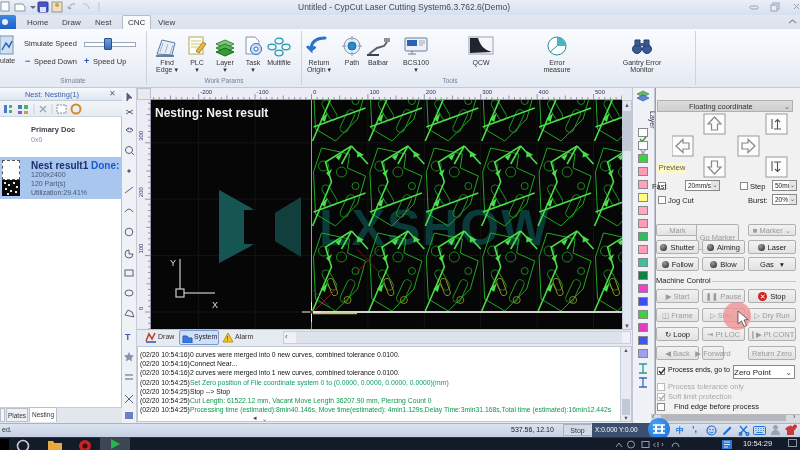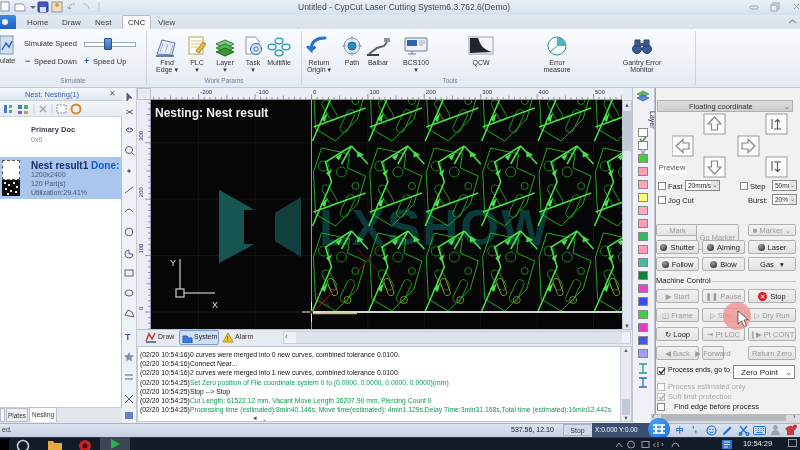--- a/index.html
+++ b/index.html
@@ -577,23 +577,23 @@
   <path d="M42.5 4 l6.5 7 h-3.5 v6 h-6 v-6 h-3.5 z"></path>
   <path d="M4 33 l7 -6.5 v3.5 h6 v6 h-6 v3.5 z"></path>
   <path d="M83 33 l-7 -6.5 v3.5 h-6 v6 h6 v3.5 z"></path>
   <path d="M42.5 61 l6.5 -7 h-3.5 v-6 h-6 v6 h-3.5 z"></path>
  </g>
  <g stroke="#555" fill="none" stroke-width="1.1">
   <path d="M102 16 h7 M105.5 16 v-9 M103 9 l2.5 -2.5 l2.5 2.5 M100 6 v10"></path>
   <path d="M102 49 h7 M105.5 49 v9 M103 56 l2.5 2.5 l2.5 -2.5 M100 48 v10"></path>
  </g>
 </svg>
-<div class="ab" style="left:658px;top:163px;width:28px;height:11px;background:#ffffff;font-size:7.5px;color:#555;text-align:center;line-height:10px;">Preview</div>
+<div class="ab" style="left:658px;top:163px;width:28px;height:11px;background:#fef9c3;font-size:7.5px;color:#555;text-align:center;line-height:10px;">Preview</div>
 <div class="cb" style="left:658px;top:182px;"></div>
-<div class="ab" style="left:668px;top:182px;font-size:7.5px;color:#222;">Fast</div>
+<div class="ab" style="left:652px;top:182px;font-size:7.5px;color:#222;">Fast</div>
 <div class="ab" style="left:685px;top:180px;width:35px;height:11px;background:#fff;border:1px solid #888;box-sizing:border-box;font-size:6.5px;color:#222;line-height:10px;padding-left:2px;">20mm/s<span style="position:absolute;right:0;top:0;bottom:0;width:8px;background:#e4e4e4;color:#555;text-align:center;line-height:8px;">⌄</span></div>
 <div class="cb" style="left:740px;top:182px;"></div>
 <div class="ab" style="left:750px;top:182px;font-size:7.5px;color:#222;">Step</div>
 <div class="ab" style="left:772px;top:180px;width:25px;height:11px;background:#fff;border:1px solid #888;box-sizing:border-box;font-size:6.5px;color:#222;line-height:10px;padding-left:2px;">50mm<span style="position:absolute;right:0;top:0;bottom:0;width:7px;background:#e4e4e4;color:#555;text-align:center;line-height:8px;">⌄</span></div>
 <div class="cb" style="left:658px;top:196px;"></div>
 <div class="ab" style="left:668px;top:196px;font-size:7.5px;color:#222;">Jog Cut</div>
 <div class="ab" style="left:748px;top:196px;font-size:7.5px;color:#222;">Burst:</div>
 <div class="ab" style="left:772px;top:194px;width:25px;height:11px;background:#fff;border:1px solid #888;box-sizing:border-box;font-size:6.5px;color:#222;line-height:10px;padding-left:2px;">20%<span style="position:absolute;right:0;top:0;bottom:0;width:7px;background:#e4e4e4;color:#555;text-align:center;line-height:8px;">⌄</span></div>
 
 <div class="btn" style="left:656px;top:224px;width:43px;height:12px;">Mark</div>
@@ -623,23 +623,23 @@
 
 <div class="ab" style="left:723px;top:302px;width:28px;height:28px;border-radius:50%;background:rgba(240,148,148,0.8);"></div>
 <svg class="ab" style="left:736px;top:310px" width="14" height="18">
       <path d="M2 1 L2 14 L5.5 11 L8 16.5 L10.5 15.5 L8 10 L12 9.5 Z" fill="#fff" stroke="#444" stroke-width="0.8"></path>
     </svg>
 
 <div class="cb" style="left:657px;top:367px;"><svg width="8" height="7">
         <path d="M1 3 l2 2.5 L7 0.5" stroke="#222" fill="none" stroke-width="1.3"></path>
       </svg></div>
 <div class="ab" style="left:668px;top:366px;font-size:7px;color:#111;">Process ends, go to</div>
-<div class="ab" style="left:733px;top:365px;width:62px;height:14px;background:#fff;border:1px solid #888;box-sizing:border-box;font-size:8px;color:#222;line-height:13px;padding-left:7px;">Zero Point<span style="float:right;color:#555;margin-right:2px;">⌄</span></div>
+<div class="ab" style="left:733px;top:365px;width:62px;height:14px;background:#fff;border:1px solid #888;box-sizing:border-box;font-size:8px;color:#222;line-height:13px;padding-left:0;">Zero Point<span style="float:right;color:#555;margin-right:2px;">⌄</span></div>
 <div class="cb" style="left:657px;top:383px;border-color:#bbb;"></div>
-<div class="ab" style="left:668px;top:382px;font-size:7.5px;color:#aaa;">Process estimated only</div>
+<div class="ab" style="left:668px;top:382px;font-size:7.5px;color:#aaa;">Process tolerance only</div>
 <div class="cb" style="left:657px;top:393px;border-color:#bbb;"><svg width="8" height="7">
         <path d="M1 3 l2 2.5 L7 0.5" stroke="#aaa" fill="none" stroke-width="1.3"></path>
       </svg></div>
 <div class="ab" style="left:668px;top:392px;font-size:7.5px;color:#aaa;">Soft limit protection</div>
 <div class="cb" style="left:657px;top:403px;"></div>
 <div class="ab" style="left:668px;top:402px;font-size:7.5px;color:#222;margin-left:6px;">Find edge before process</div>
 <div class="ab" style="left:651px;top:414px;width:149px;height:9px;background:#d8dadd;border-top:1px solid #b8bcc2;box-sizing:border-box;"></div>
 <div class="ab" style="left:652px;top:413px;font-size:7px;color:#445;">‹</div>
 <div class="ab" style="left:661px;top:415px;width:125px;height:6px;background:#b4b8be;"></div>
 <div class="ab" style="left:793px;top:413px;font-size:7px;color:#445;">›</div>

